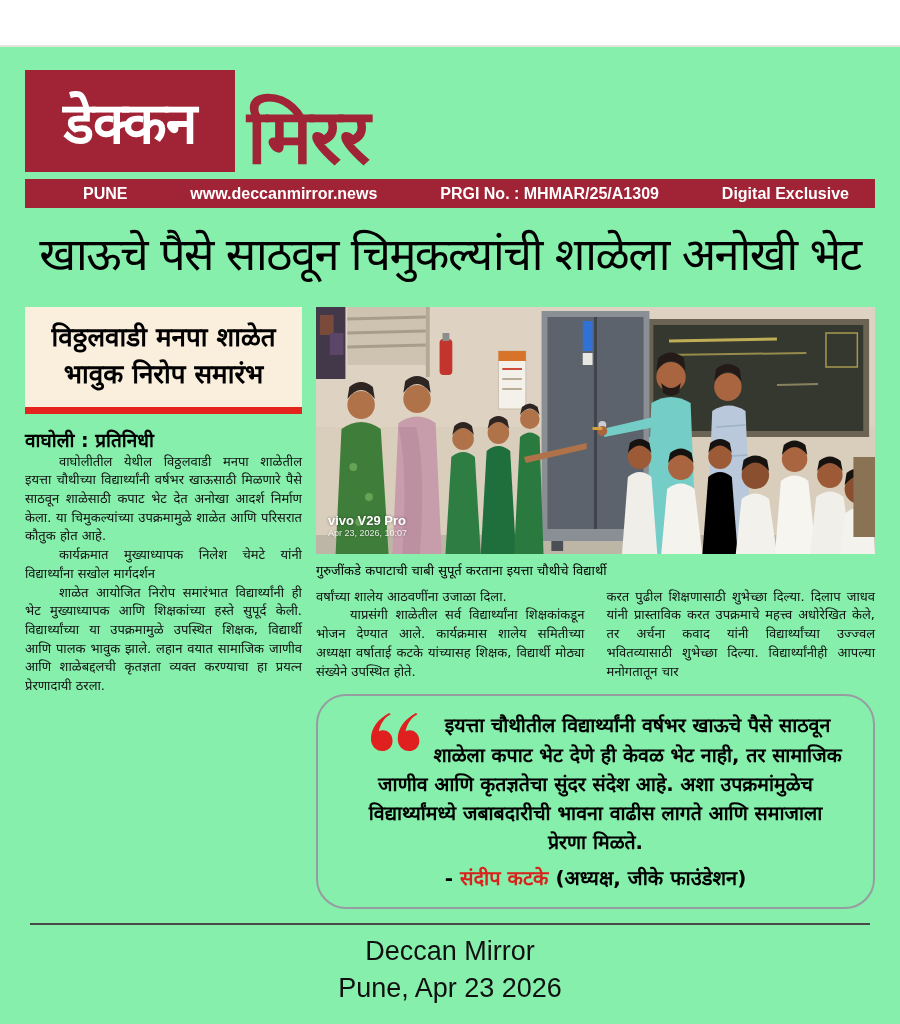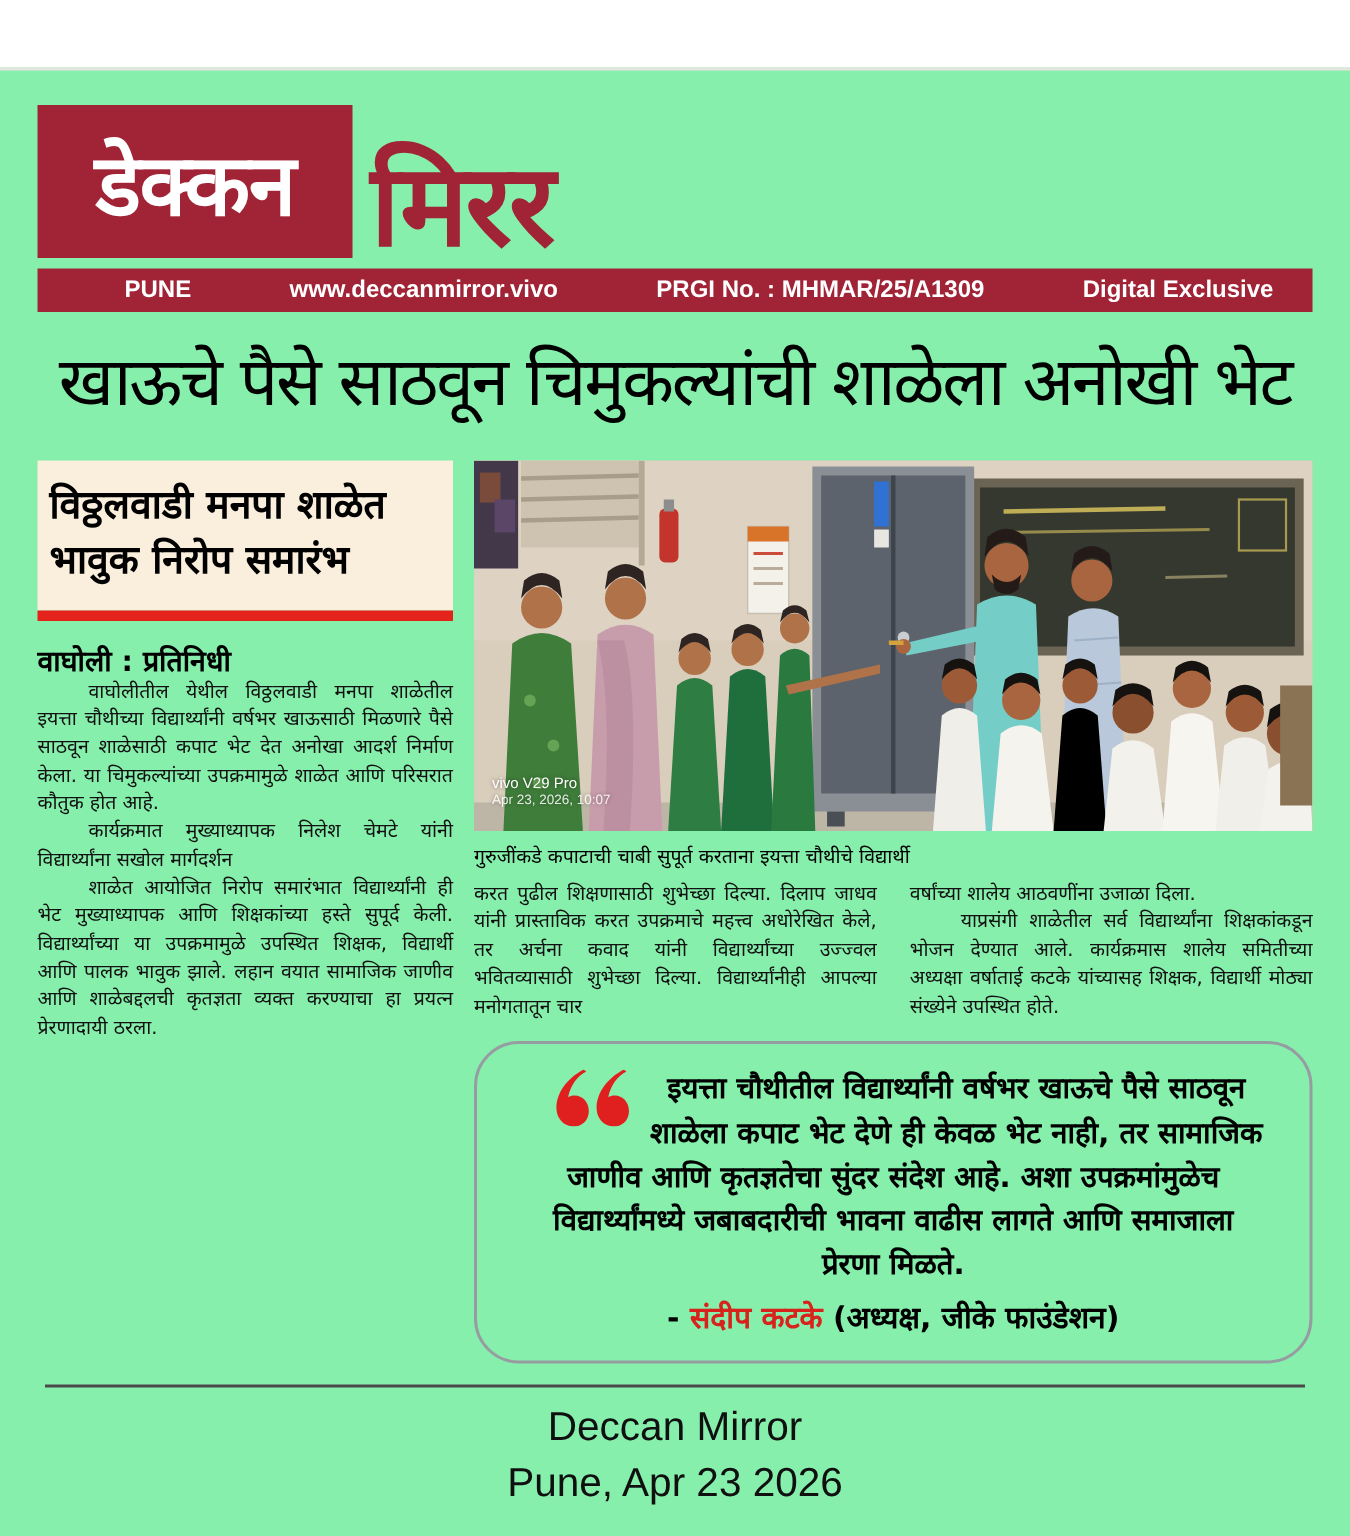--- a/index.html
+++ b/index.html
@@ -32,35 +32,35 @@
     margin:21px 25px 0 25px; text-align:center;
     font-size:45px; font-weight:400; letter-spacing:-1.5px; line-height:1.15;
     white-space:nowrap;
   }
   
   .content { display:flex; gap:14px; margin:26px 25px 0 25px; }
   .left-col { width:277px; flex:none; }
   .right-area { flex:1; min-width:0; }
 
   .subhead-box {
-    background:var(--cream); padding:12px 8px 14px 8px; 
+    background:var(--cream); padding:12px 8px 14px 8px; text-align:center;
     font-weight:bold; font-size:26px; line-height:1.42;
   }
   .red-rule { height:7px; background:var(--accent); }
   .byline { margin-top:13px; font-weight:bold; font-size:19px; }
   .left-col p, .col p {
     font-size:13px; line-height:1.44; text-align:justify; color:#111;
   }
   .indent { text-indent:34px; }
 
   
   .photo { position:relative; width:100%; height:247px; background:#d8ccba; overflow:hidden; }
   .photo svg { display:block; width:100%; height:100%; }
   .watermark { position:absolute; left:12px; bottom:16px; color:#fff; font-family:"Liberation Sans",sans-serif; }
-  .wm1 { font-size:10px; font-weight:normal; text-shadow:0 0 3px rgba(0,0,0,.45); }
+  .wm1 { font-size:13px; font-weight:bold; text-shadow:0 0 3px rgba(0,0,0,.45); }
   .wm2 { font-size:9px; opacity:.85; text-shadow:0 0 3px rgba(0,0,0,.45); }
   .caption { font-weight:normal; font-size:13px; margin:7px 0 9px 0; }
   .two-cols { display:flex; gap:22px; }
   .col { flex:1; min-width:0; }
 
   
   .quote-box {
     margin-top:13px; border:2px solid #979ca2; border-radius:30px;
     padding:15px 30px 14px 30px; text-align:center;
     font-weight:bold; font-size:19.5px; line-height:1.5; color:#000;
@@ -84,21 +84,21 @@
 
   <header>
     <div class="masthead">
       <div class="logo-box">
         <span>डेक्कन</span>
       </div>
       <div class="logo-word">मिरर</div>
     </div>
     <div class="info-bar">
       <span>PUNE</span>
-      <span>www.deccanmirror.vivo</span>
+      <span>www.deccanmirror.news</span>
       <span>PRGI No. : MHMAR/25/A1309</span>
       <span>Digital Exclusive</span>
     </div>
   </header>
 
   <h1 class="headline">खाऊचे पैसे साठवून चिमुकल्यांची शाळेला अनोखी भेट</h1>
 
   <div class="content">
 
     <aside class="left-col">
@@ -251,25 +251,25 @@
         <div class="watermark">
           <div class="wm1">vivo V29 Pro</div>
           <div class="wm2">Apr 23, 2026, 10:07</div>
         </div>
       </figure>
 
       <figcaption class="caption">गुरुजींकडे कपाटाची चाबी सुपूर्त करताना इयत्ता चौथीचे विद्यार्थी</figcaption>
 
       <div class="two-cols">
         <div class="col">
-          <p>करत पुढील शिक्षणासाठी शुभेच्छा दिल्या. दिलाप जाधव यांनी प्रास्ताविक करत उपक्रमाचे महत्त्व अधोरेखित केले, तर अर्चना कवाद यांनी विद्यार्थ्यांच्या उज्ज्वल भवितव्यासाठी शुभेच्छा दिल्या. विद्यार्थ्यांनीही आपल्या मनोगतातून चार</p>
-        </div>
-        <div class="col">
           <p>वर्षांच्या शालेय आठवणींना उजाळा दिला.</p>
           <p class="indent">याप्रसंगी शाळेतील सर्व विद्यार्थ्यांना शिक्षकांकडून भोजन देण्यात आले. कार्यक्रमास शालेय समितीच्या अध्यक्षा वर्षाताई कटके यांच्यासह शिक्षक, विद्यार्थी मोठ्या संख्येने उपस्थित होते.</p>
+        </div>
+        <div class="col">
+          <p>करत पुढील शिक्षणासाठी शुभेच्छा दिल्या. दिलाप जाधव यांनी प्रास्ताविक करत उपक्रमाचे महत्त्व अधोरेखित केले, तर अर्चना कवाद यांनी विद्यार्थ्यांच्या उज्ज्वल भवितव्यासाठी शुभेच्छा दिल्या. विद्यार्थ्यांनीही आपल्या मनोगतातून चार</p>
         </div>
       </div>
 
       <div class="quote-box">
         <svg class="qmark" viewBox="0 0 60 44">
           <path fill="#E01F1F" d="M22 0 C9 7 1 18 1 30 C1 38 7 44 14 44 C21 44 26 39 26 32 C26 25 21 20 15 20 C13 20 11.5 20.4 10 21.2 C12 12 17 5 24 1.5 Z"></path>
           <path fill="#E01F1F" d="M53 0 C40 7 32 18 32 30 C32 38 38 44 45 44 C52 44 57 39 57 32 C57 25 52 20 46 20 C44 20 42.5 20.4 41 21.2 C43 12 48 5 55 1.5 Z"></path>
         </svg>
         <span>इयत्ता चौथीतील विद्यार्थ्यांनी वर्षभर खाऊचे पैसे साठवून शाळेला कपाट भेट देणे ही केवळ भेट नाही, तर सामाजिक जाणीव आणि कृतज्ञतेचा सुंदर संदेश आहे. अशा उपक्रमांमुळेच विद्यार्थ्यांमध्ये जबाबदारीची भावना वाढीस लागते आणि समाजाला प्रेरणा मिळते.</span>
         <div class="attribution">

